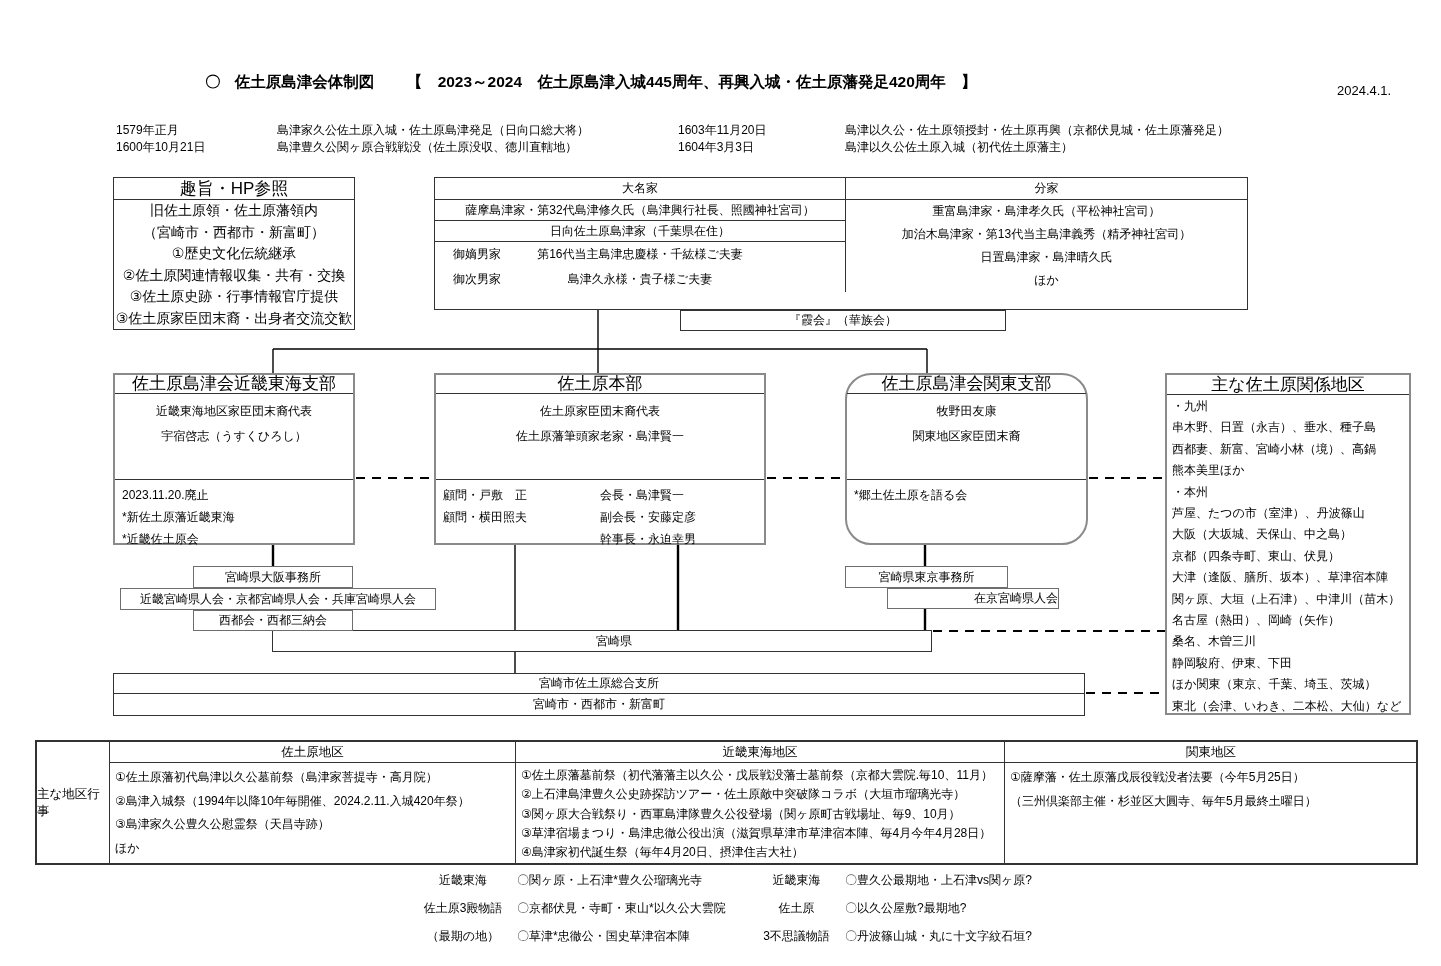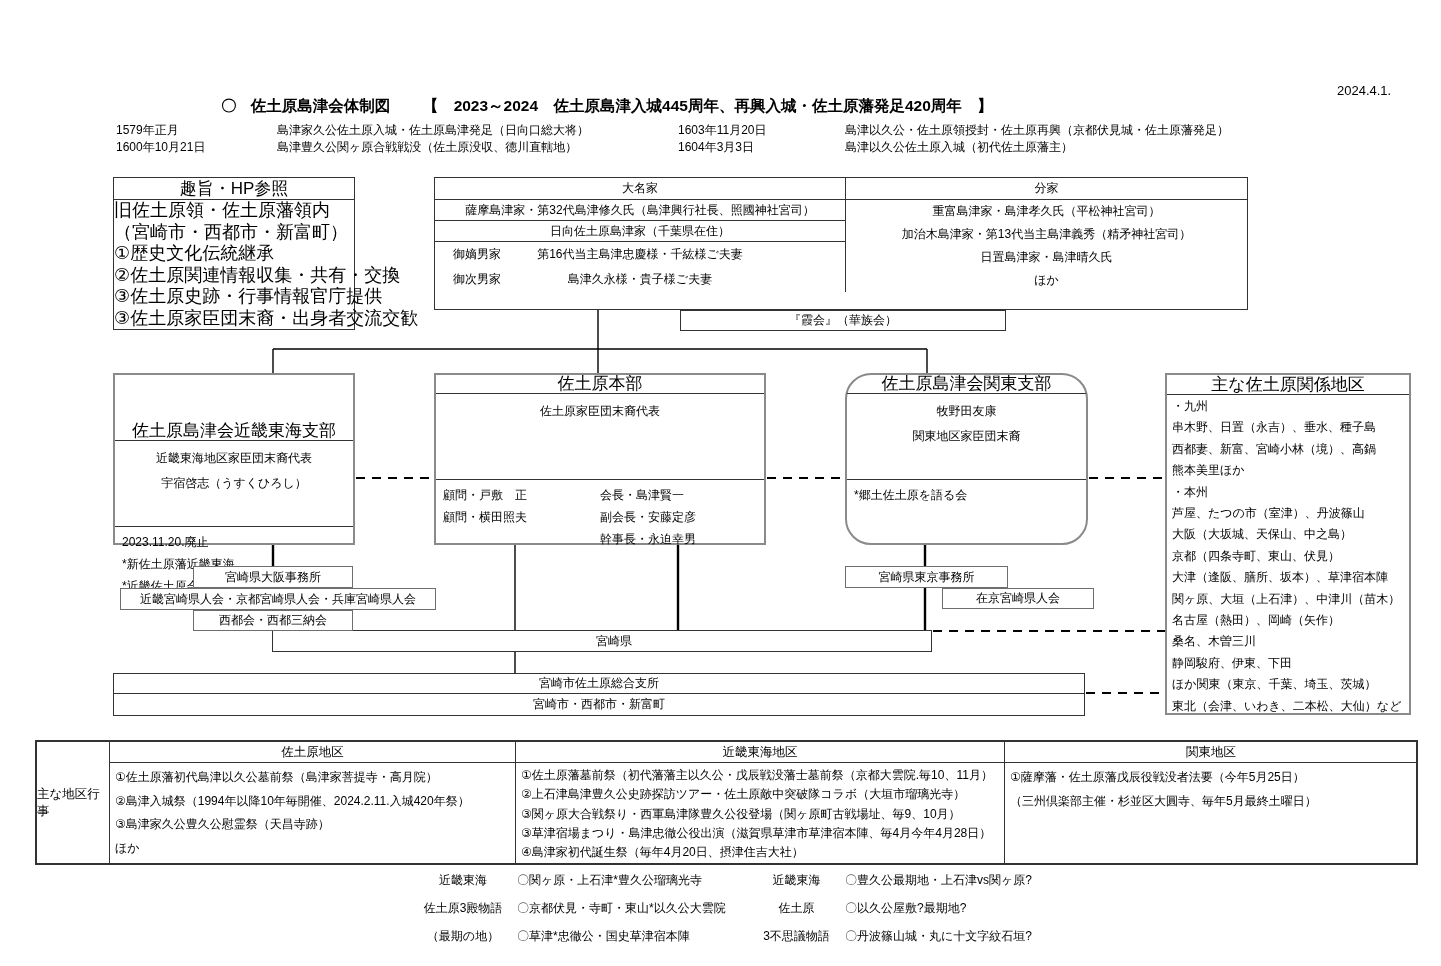--- a/index.html
+++ b/index.html
@@ -13,21 +13,21 @@
   .th{stroke-width:2.4;}
   .dl{stroke:#000;stroke-width:2.2;stroke-dasharray:9 7;}
   .box{position:absolute;background:#fff;border:1px solid #333;box-sizing:border-box;z-index:2;}
   .gbx{border:2px solid #8a8a8a;}
   .bhdr{border-bottom:1px solid #333;text-align:center;font-size:17px;line-height:19px;height:19px;white-space:nowrap;overflow:hidden;}
   .c{text-align:center;}
   .title-row{position:absolute;z-index:2;font-weight:bold;font-size:15.5px;white-space:nowrap;}
   .date{position:absolute;z-index:2;font-size:13px;}
   .hist{position:absolute;z-index:2;white-space:nowrap;}
   .hist div{line-height:17px;font-size:12px;}
-  .plines div{line-height:21.6px;font-size:18px;white-space:nowrap;}
+  .plines div{line-height:21.6px;text-align:center;font-size:14px;white-space:nowrap;}
   .soke-body{display:flex;height:114px;}
   .daimyo{width:411px;border-right:1px solid #333;box-sizing:border-box;}
   .bunke{flex:1;}
   .srow{white-space:nowrap;overflow:hidden;}
   .bb{border-bottom:1px solid #333;box-sizing:border-box;}
   .lblrow{position:relative;}
   .lbl{position:absolute;left:18px;}
   .bl{line-height:23px;white-space:nowrap;}
   .bupper{border-bottom:1px solid #333;padding-top:5px;text-align:center;box-sizing:border-box;height:86px;}
   .bupper div{line-height:25px;white-space:nowrap;}
@@ -68,21 +68,21 @@
   <line class="sl" x1="515" y1="545" x2="515" y2="674"></line>
   <line class="sl th" x1="678" y1="545" x2="678" y2="631"></line>
   <line class="sl th" x1="925" y1="545" x2="925" y2="631"></line>
   <line class="dl" x1="356" y1="478" x2="434" y2="478"></line>
   <line class="dl" x1="767" y1="478" x2="845" y2="478"></line>
   <line class="dl" x1="1089" y1="478" x2="1165" y2="478"></line>
   <line class="dl" x1="933" y1="631" x2="1165" y2="631"></line>
   <line class="dl" x1="1086" y1="693" x2="1165" y2="693"></line>
 </svg>
 
-<div class="title-row" style="left:205px;top:96px;margin-left:16px;">
+<div class="title-row" style="left:205px;top:72px;">
   <span>〇</span>
   <span style="margin:0 28px 0 10px;">佐土原島津会体制図</span>
   <span>【　2023～2024　佐土原島津入城445周年、再興入城・佐土原藩発足420周年　】</span>
 </div>
 <div class="date" style="left:1337px;top:83px;">2024.4.1.</div>
 
 <div class="hist" style="left:116px;top:122px;">
   <div>1579年正月</div>
   <div>1600年10月21日</div>
 </div>
@@ -132,36 +132,37 @@
       <div class="bl c">加治木島津家・第13代当主島津義秀（精矛神社宮司）</div>
       <div class="bl c">日置島津家・島津晴久氏</div>
       <div class="bl c">ほか</div>
     </div>
   </div>
 </div>
 
 <div class="box c" style="left:680px;top:310px;width:326px;height:21px;line-height:19px;">『霞会』（華族会）</div>
 
 <div class="box gbx" style="left:113px;top:373px;width:242px;height:172px;">
-  <div class="bhdr" style="height:18px;line-height:18px;margin-top:47px;">佐土原島津会近畿東海支部</div>
+  <div class="bhdr" style="height:18px;line-height:18px;">佐土原島津会近畿東海支部</div>
   <div class="bupper">
     <div>近畿東海地区家臣団末裔代表</div>
     <div>宇宿啓志（うすくひろし）</div>
   </div>
   <div class="blower">
     <div>2023.11.20.廃止</div>
     <div>*新佐土原藩近畿東海</div>
     <div>*近畿佐土原会</div>
   </div>
 </div>
 
 <div class="box gbx" style="left:434px;top:373px;width:332px;height:172px;">
   <div class="bhdr" style="height:18px;line-height:18px;">佐土原本部</div>
   <div class="bupper">
     <div>佐土原家臣団末裔代表</div>
+    <div>佐土原藩筆頭家老家・島津賢一</div>
   </div>
   <div class="blower hflex">
     <div class="hcol">
       <div>顧問・戸敷　正</div>
       <div>顧問・横田照夫</div>
     </div>
     <div class="hcol">
       <div>会長・島津賢一</div>
       <div>副会長・安藤定彦</div>
       <div>幹事長・永迫幸男</div>
@@ -198,21 +199,21 @@
     <div>静岡駿府、伊東、下田</div>
     <div>ほか関東（東京、千葉、埼玉、茨城）</div>
     <div>東北（会津、いわき、二本松、大仙）など</div>
   </div>
 </div>
 
 <div class="obox" style="left:193px;top:566px;width:160px;height:22px;line-height:20px;">宮崎県大阪事務所</div>
 <div class="obox" style="left:120px;top:588px;width:316px;height:22px;line-height:20px;">近畿宮崎県人会・京都宮崎県人会・兵庫宮崎県人会</div>
 <div class="obox" style="left:193px;top:610px;width:160px;height:21px;line-height:19px;">西都会・西都三納会</div>
 <div class="obox" style="left:845px;top:566px;width:163px;height:22px;line-height:20px;text-align:center;">宮崎県東京事務所</div>
-<div class="obox" style="left:942px;top:588px;width:152px;height:21px;line-height:19px;">在京宮崎県人会</div>
+<div class="obox" style="left:887px;top:588px;width:172px;height:21px;line-height:19px;text-align:right;">在京宮崎県人会</div>
 
 <div class="bar" style="left:272px;top:630px;width:660px;height:22px;line-height:20px;padding-left:24px;">宮崎県</div>
 <div class="bar" style="left:113px;top:673px;width:972px;height:21px;line-height:19px;">宮崎市佐土原総合支所</div>
 <div class="bar" style="left:113px;top:693px;width:972px;height:23px;line-height:21px;">宮崎市・西都市・新富町</div>
 
 <div class="tbl" style="left:35px;top:740px;width:1383px;height:125px;">
   <div class="tlabel">主な地区行事</div>
   <div class="tcol" style="width:406px;">
     <div class="thdr">佐土原地区</div>
     <div class="titems lh24">

